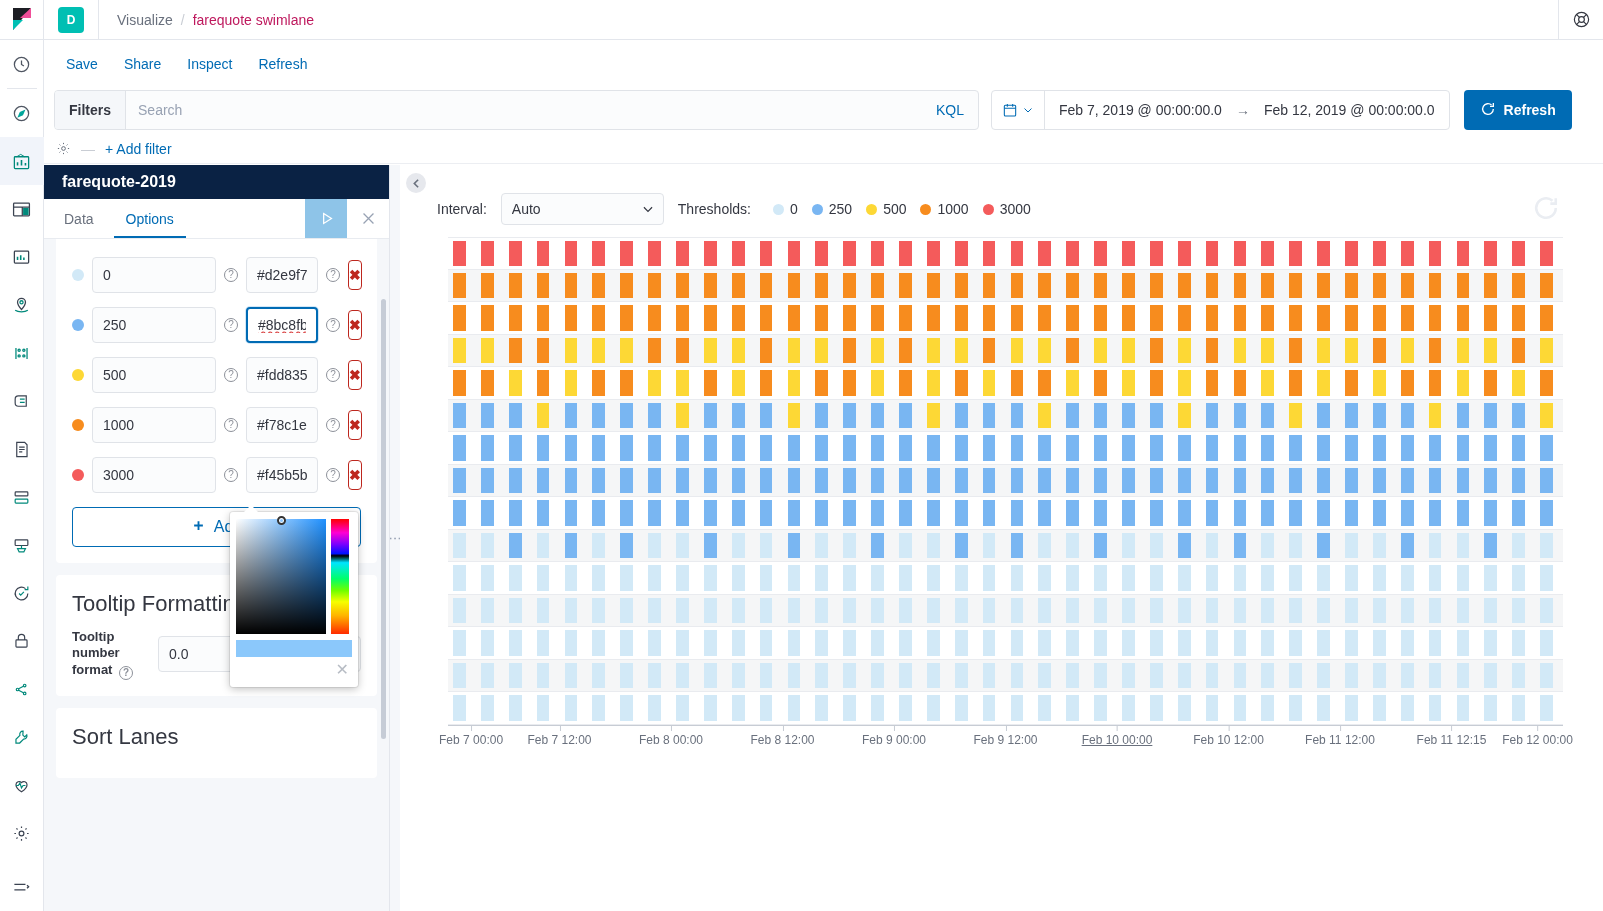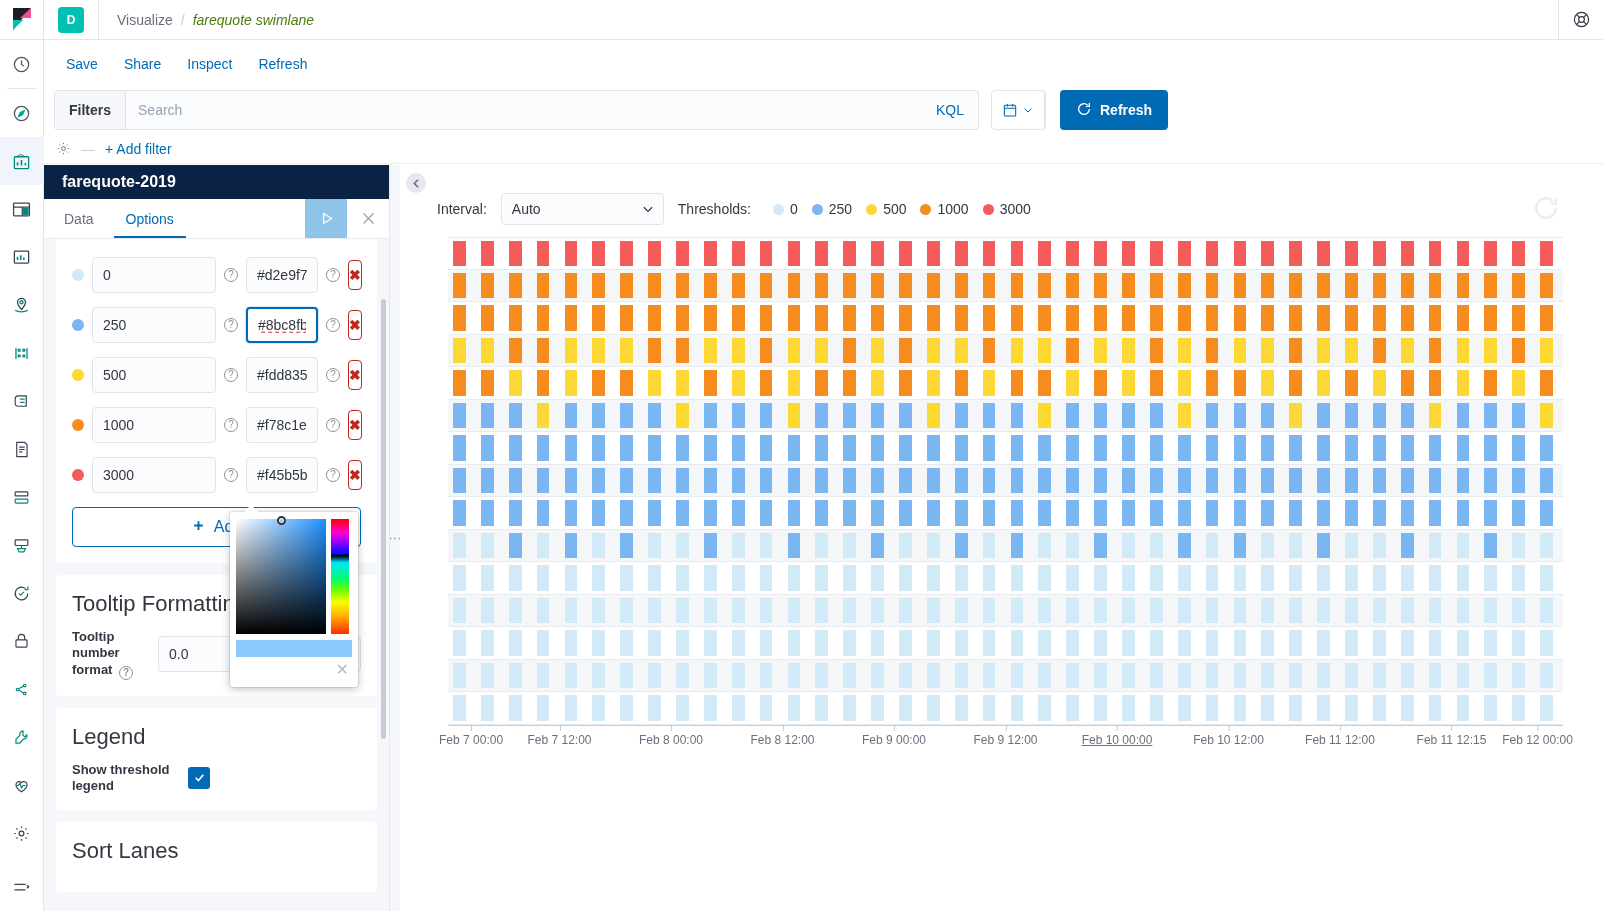--- a/index.html
+++ b/index.html
@@ -43,21 +43,21 @@
   .space-badge {
     width: 26px; height: 26px; border-radius: 4px; background: #00bfb3;
     color: #fff; font-size: 12px; font-weight: bold;
     display: flex; align-items: center; justify-content: center;
     margin-left: 14px; margin-right: 14px;
   }
   .hdr-divider { width: 1px; height: 40px; background: #e3e6ec; }
   #breadcrumb { display: flex; align-items: center; padding-left: 18px; gap: 8px; font-size: 14px; }
   #breadcrumb .crumb-link { color: #69707d; cursor: pointer; }
   #breadcrumb .crumb-sep { color: #c9cdd4; }
-  #breadcrumb .crumb-cur { color: #4d7c0f; font-style: italic; }
+  #breadcrumb .crumb-cur { color: #be185d; }
   #hdr-right { margin-left: auto; display: flex; align-items: center; height: 40px; }
   #hdr-right .help-btn { width: 44px; height: 40px; display: flex; align-items: center; justify-content: center; cursor: pointer; color: #343741; }
 
   
   #topnav {
     position: absolute; left: 44px; top: 40px; width: 1559px; height: 48px;
     background: #fff; display: flex; align-items: center; padding-left: 12px; gap: 6px;
   }
   #topnav .navbtn {
     color: #006bb4; font-size: 14px; padding: 6px 10px; cursor: pointer; border-radius: 4px;
@@ -464,20 +464,25 @@
   <div id="datepicker">
     <div id="dp-calbtn">
       <svg width="16" height="16" viewBox="0 0 24 24" fill="none" stroke="#006bb4" stroke-width="1.6">
         <rect x="3.5" y="5" width="17" height="16" rx="1.5"></rect>
           <path d="M3.5 9.5h17M8 3v4M16 3v4"></path>
       </svg>
       <svg width="12" height="12" viewBox="0 0 24 24" fill="none" stroke="#006bb4" stroke-width="2">
           <path d="M5 9l7 7 7-7"></path>
         </svg>
     </div>
+    <div class="dp-range">
+      <span>Feb 7, 2019 @ 00:00:00.0</span>
+      <span class="dp-arrow">→</span>
+      <span>Feb 12, 2019 @ 00:00:00.0</span>
+    </div>
   </div>
   <button id="refresh-btn">
     <span>
       <svg width="16" height="16" viewBox="0 0 24 24" fill="none" stroke="#fff" stroke-width="2">
           <path d="M20 12a8 8 0 11-2.5-5.8"></path>
           <path d="M20 3v5h-5"></path>
         </svg>
     </span>
     <span>Refresh</span>
   </button>
@@ -592,31 +597,20 @@
           <h3>Tooltip Formatting</h3>
           <div class="form-row">
             <div class="form-label">
               <span>Tooltip number format</span>
               <span class="qmark">?</span>
             </div>
             <input class="text-input" value="0.0" style="">
           </div>
         </div>
 
-        <div class="panel">
-          <h3>Legend</h3>
-          <div class="form-row">
-            <div class="form-label">Show threshold legend</div>
-            <div class="checkbox">
-              <svg width="13" height="13" viewBox="0 0 24 24" fill="none" stroke="#fff" stroke-width="3">
-                  <path d="M5 12.5l5 5L19 7"></path>
-                </svg>
-            </div>
-          </div>
-        </div>
 
         <div class="panel">
           <h3>Sort Lanes</h3>
 
         </div>
 
       </div>
       <div id="editor-sb"></div>
     </div>
   </div>

